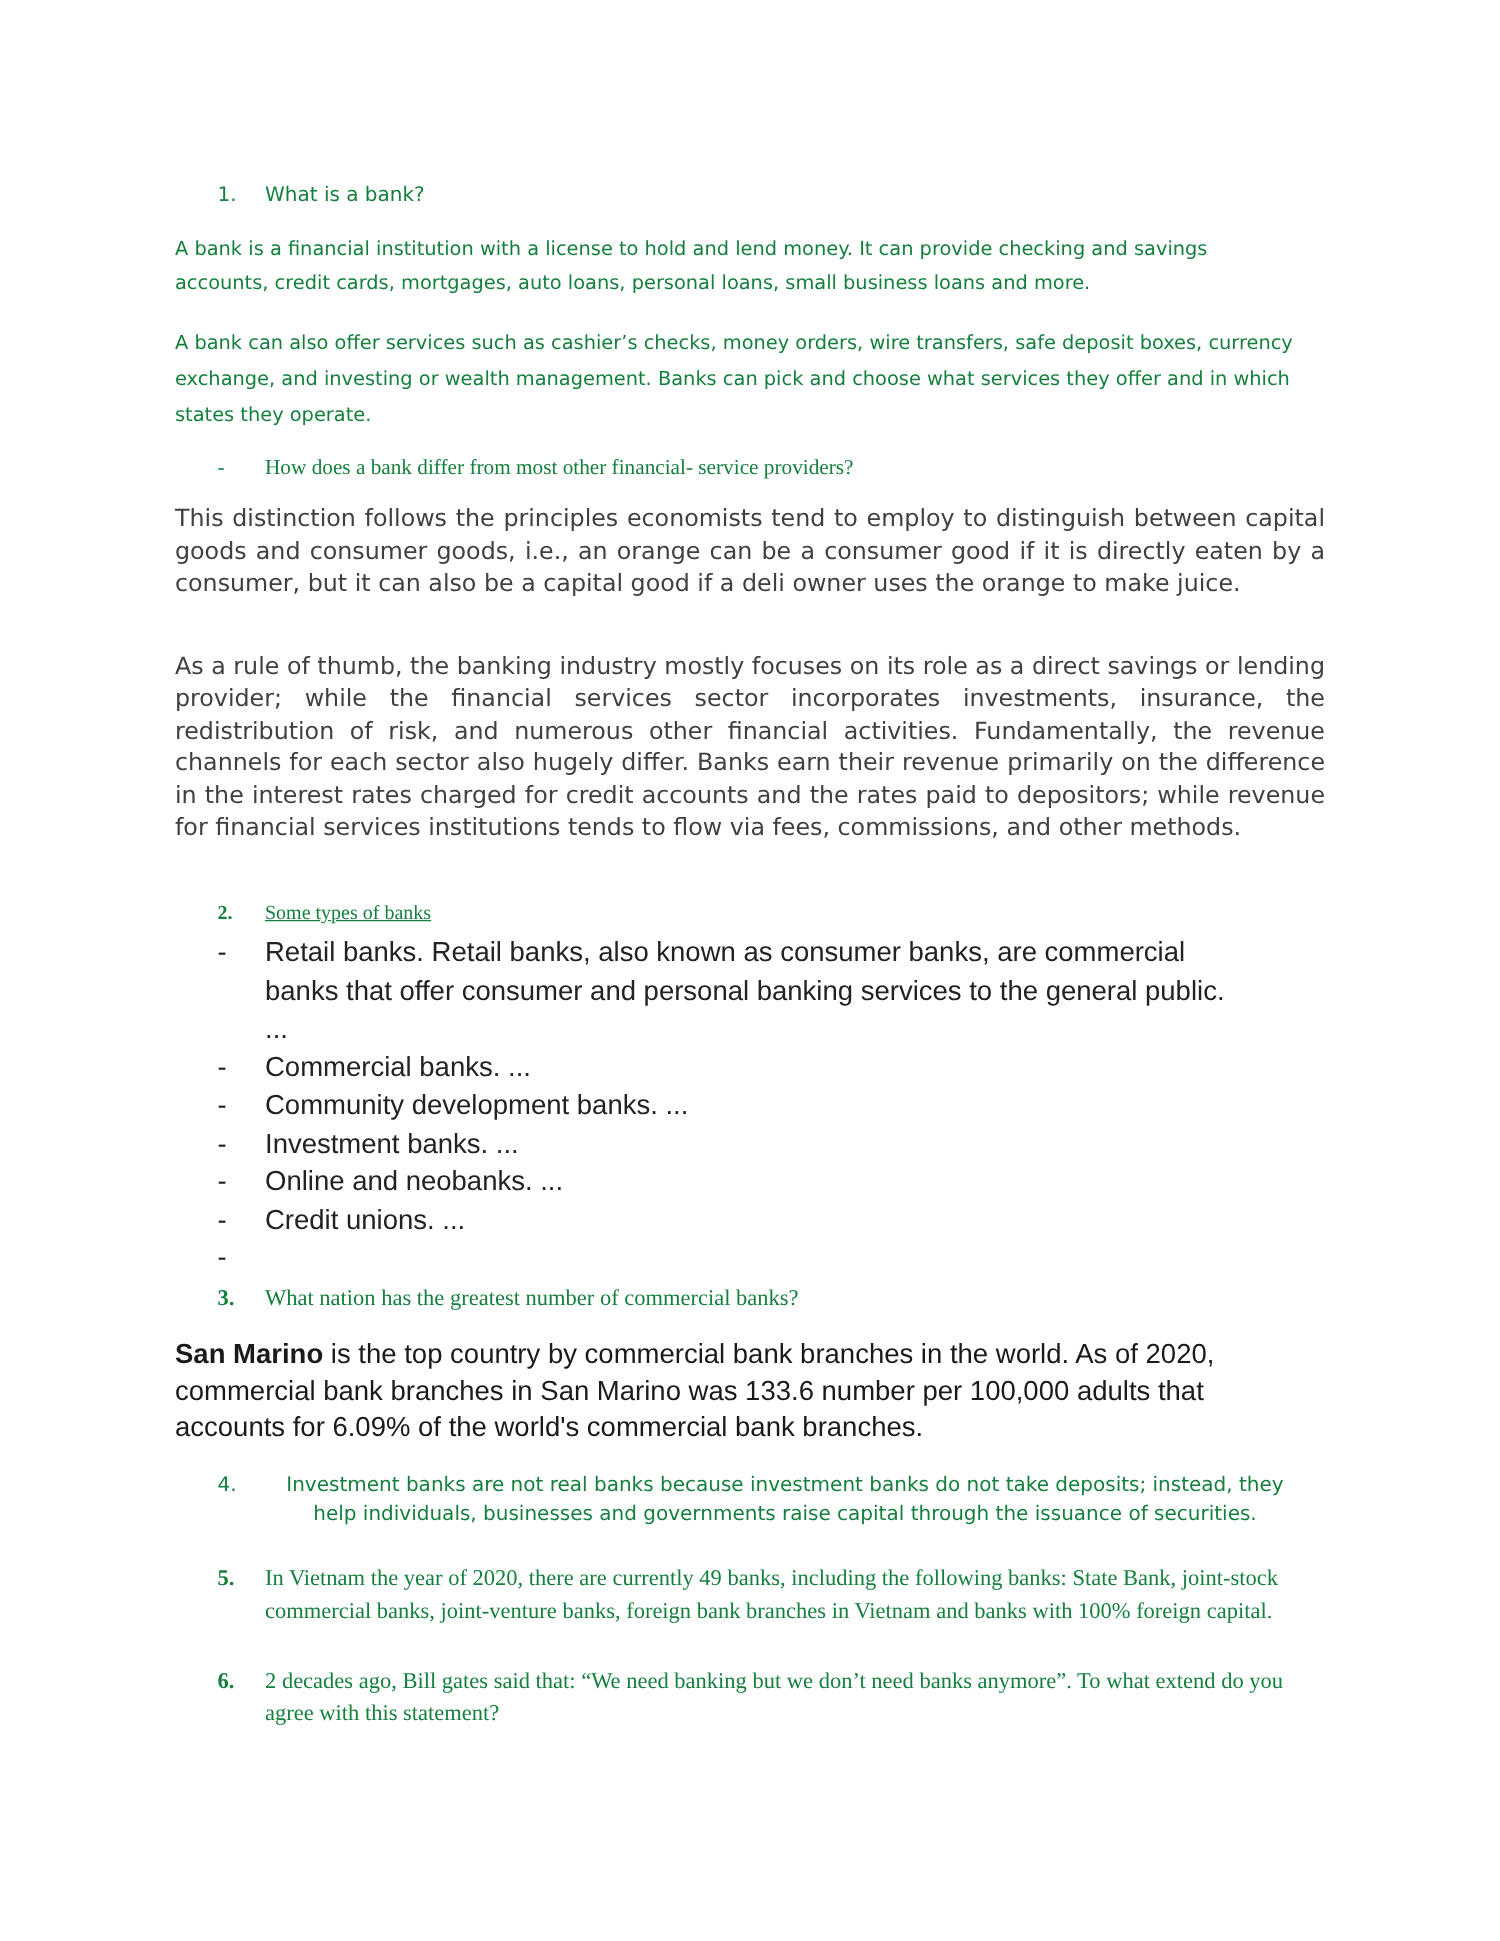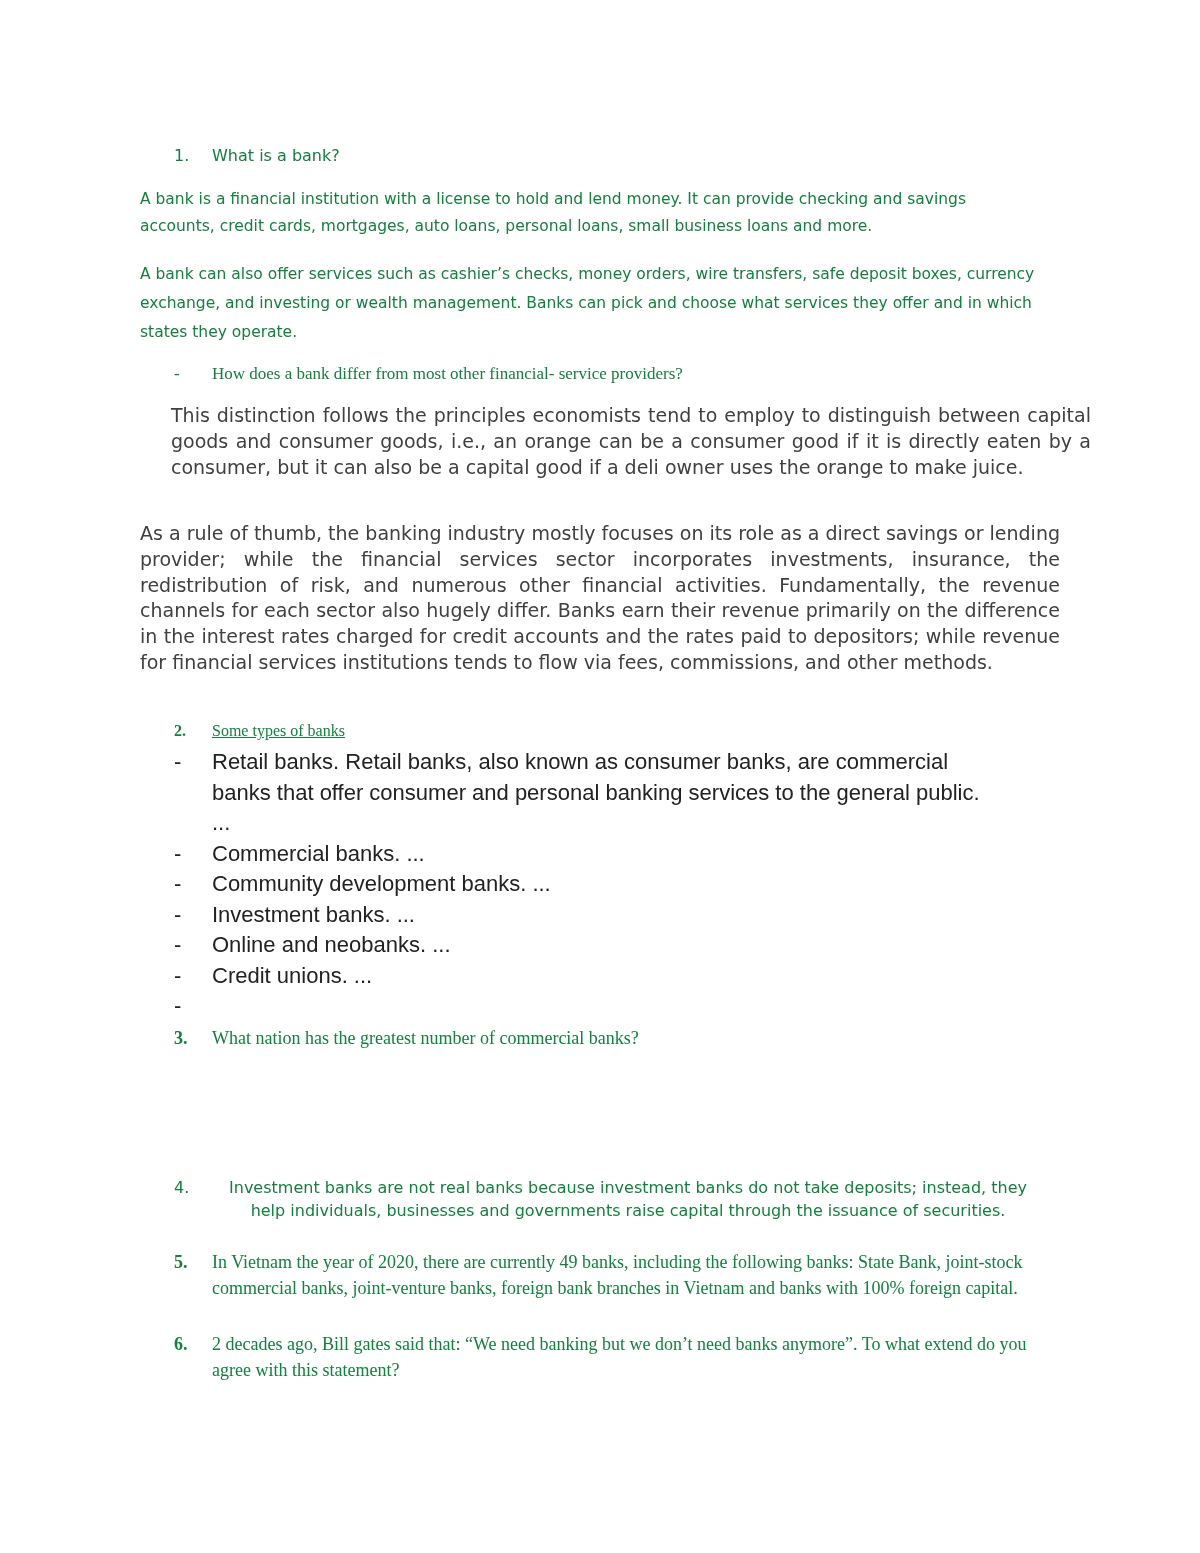--- a/index.html
+++ b/index.html
@@ -28,21 +28,21 @@
 
   <p class="blk calib black" style="top:186px; font-size:15.5px; line-height:27px; width:880px;">A bank is a financial institution with a license to hold and lend money. It can provide checking and savings accounts, credit cards, mortgages, auto loans, personal loans, small business loans and more.</p>
 
   <p class="blk calib black" style="top:260px; font-size:15.5px; line-height:29px; width:915px;">A bank can also offer services such as cashier’s checks, money orders, wire transfers, safe deposit boxes, currency exchange, and investing or wealth management. Banks can pick and choose what services they offer and in which states they operate.</p>
 
   <div class="serif black" style="position:absolute; top:362px; left:174px; font-size:17px; line-height:24px; white-space:nowrap;">
     <span class="num" style="left:0;">-</span>
     <span class="lbl" style="left:38px;">How does a bank differ from most other financial- service providers?</span>
   </div>
 
-  <p class="blk calib grey justify" style="top:402px; font-size:19px; line-height:26px;margin-left:31px;">This distinction follows the principles economists tend to employ to distinguish between capital goods and consumer goods, i.e., an orange can be a consumer good if it is directly eaten by a consumer, but it can also be a capital good if a deli owner uses the orange to make juice.</p>
+  <p class="blk calib grey justify" style="top:402px; font-size:19px; line-height:26px;">This distinction follows the principles economists tend to employ to distinguish between capital goods and consumer goods, i.e., an orange can be a consumer good if it is directly eaten by a consumer, but it can also be a capital good if a deli owner uses the orange to make juice.</p>
 
   <p class="blk calib grey justify" style="top:521px; font-size:19px; line-height:25.8px;">As a rule of thumb, the banking industry mostly focuses on its role as a direct savings or lending provider; while the financial services sector incorporates investments, insurance, the redistribution of risk, and numerous other financial activities. Fundamentally, the revenue channels for each sector also hugely differ. Banks earn their revenue primarily on the difference in the interest rates charged for credit accounts and the rates paid to depositors; while revenue for financial services institutions tends to flow via fees, commissions, and other methods.</p>
 
   <div class="serif black" style="position:absolute; top:720px; left:174px; font-size:16px; line-height:22px; white-space:nowrap;">
     <span class="num" style="left:0; font-weight:bold;">2.</span>
     <span class="lbl" style="left:38px;text-decoration:underline;">Some types of banks</span>
   </div>
 
   <div class="sans" style="position:absolute; top:747px; left:174px; width:840px; font-size:22px; line-height:30.5px; color:#222;">
     <div style="position:relative; padding-left:38px;">
@@ -72,20 +72,23 @@
     <div style="position:relative; padding-left:38px;">
       <span class="num" style="left:0; top:0;">-</span>
     </div>
   </div>
 
   <div class="serif black" style="position:absolute; top:1026px; left:174px; font-size:18px; line-height:24px; white-space:nowrap;">
     <span class="num" style="left:0; font-weight:bold;">3.</span>
     <span class="lbl" style="left:38px;">What nation has the greatest number of commercial banks?</span>
   </div>
 
+  <p class="blk sans" style="top:1068px; font-size:22px; line-height:29.5px; color:#1a1a1a; width:900px;">
+    <b>San Marino</b><span> is the top country by commercial bank branches in the world. As of 2020, commercial bank branches in San Marino was 133.6 number per 100,000 adults that accounts for 6.09% of the world's commercial bank branches.</span>
+  </p>
 
   <div class="calib black" style="position:absolute; top:1176px; left:174px; width:870px; font-size:16px; line-height:23px;">
     <span class="num" style="left:0; top:0;">4.</span>
     <span style="display:block; margin-left:38px;text-align:center;">Investment banks are not real banks because investment banks do not take deposits; instead, they help individuals, businesses and governments raise capital through the issuance of securities.</span>
   </div>
 
   <div class="serif black" style="position:absolute; top:1249px; left:174px; width:880px; font-size:18px; line-height:26px;">
     <span class="num" style="left:0; top:0; font-weight:bold;">5.</span>
     <span style="display:block; margin-left:38px;">In Vietnam the year of 2020, there are currently 49 banks, including the following banks: State Bank, joint-stock commercial banks, joint-venture banks, foreign bank branches in Vietnam and banks with 100% foreign capital.</span>
   </div>

